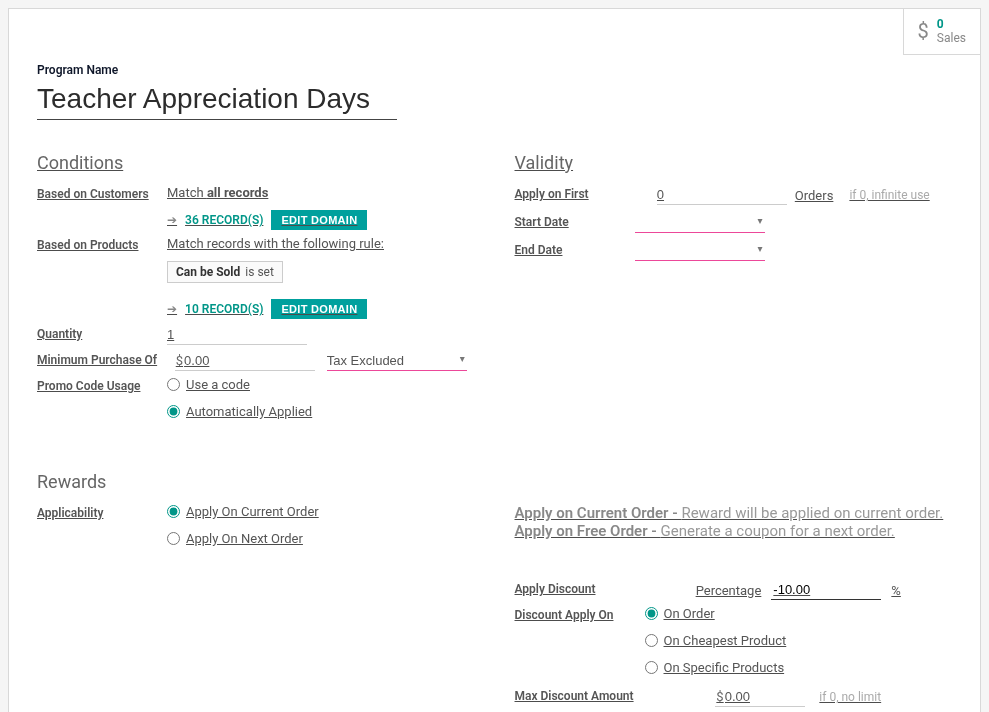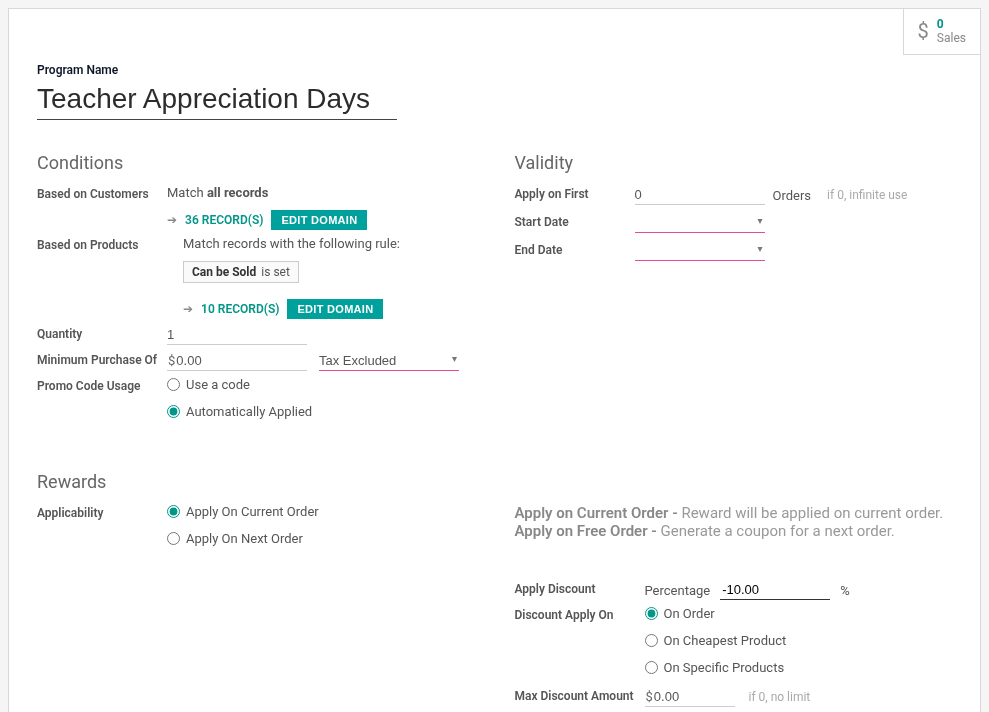--- a/index.html
+++ b/index.html
@@ -40,37 +40,37 @@
       color: #2c2c2c;
       border: none;
       border-bottom: 1px solid #444;
       background: transparent;
       width: 360px;
       padding: 4px 0;
       margin-top: 2px;
       outline: none;
     }
     .two-col { display: flex; gap: 40px; margin-top: 32px;}
-    .col { flex: 1; }
+    .col { flex: 1; text-decoration: underline; }
     .section-h {
       font-size: 18px;
       color: #666;
       font-weight: 400;
       margin-bottom: 12px;
     }
     .field-row { display: flex; align-items: flex-start; margin-bottom: 6px;}
     .field-label {
       width: 130px;
       flex-shrink: 0;
       font-size: 12px;
       font-weight: 600;
       color: #555;
       padding-top: 2px;
     }
-    .field-val { flex: 1; font-size: 13px; color: #555; display: flex; flex-direction: column; gap: 6px;}
+    .field-val { flex: 1; font-size: 13px; color: #555; display: flex; flex-direction: column; gap: 6px; justify-content: center;}
     .match-text { color: #555; }
     .match-text b { font-weight: 700; }
     .inline-row { display: flex; align-items: center; gap: 8px; margin-top: 4px;}
     .arrow-icon { color: #888; font-size: 12px;}
     .record-link { color: #009688; font-weight: 600; font-size: 12px; cursor: pointer; text-transform: uppercase;}
     .btn-teal {
       background: #00a09d;
       color: #fff;
       border: none;
       padding: 4px 10px;
@@ -172,21 +172,21 @@
         <div class="field-val">
           <div class="match-text"><span>Match </span><b>all records</b></div>
           <div class="inline-row">
             <span class="arrow-icon">➔</span>
             <span class="record-link">36 RECORD(S)</span>
             <button class="btn-teal">EDIT DOMAIN</button>
           </div>
         </div>
       </div>
 
-      <div class="field-row" style="margin-top:6px;gap:16px;">
+      <div class="field-row" style="margin-top:6px;">
         <div class="field-label">Based on Products</div>
         <div class="field-val">
           <div class="match-text">Match records with the following rule:</div>
           <div>
             <span class="rule-chip">
               <b>Can be Sold</b>
               <span>is set</span>
             </span>
           </div>
           <div class="inline-row" style="margin-top:10px;">

